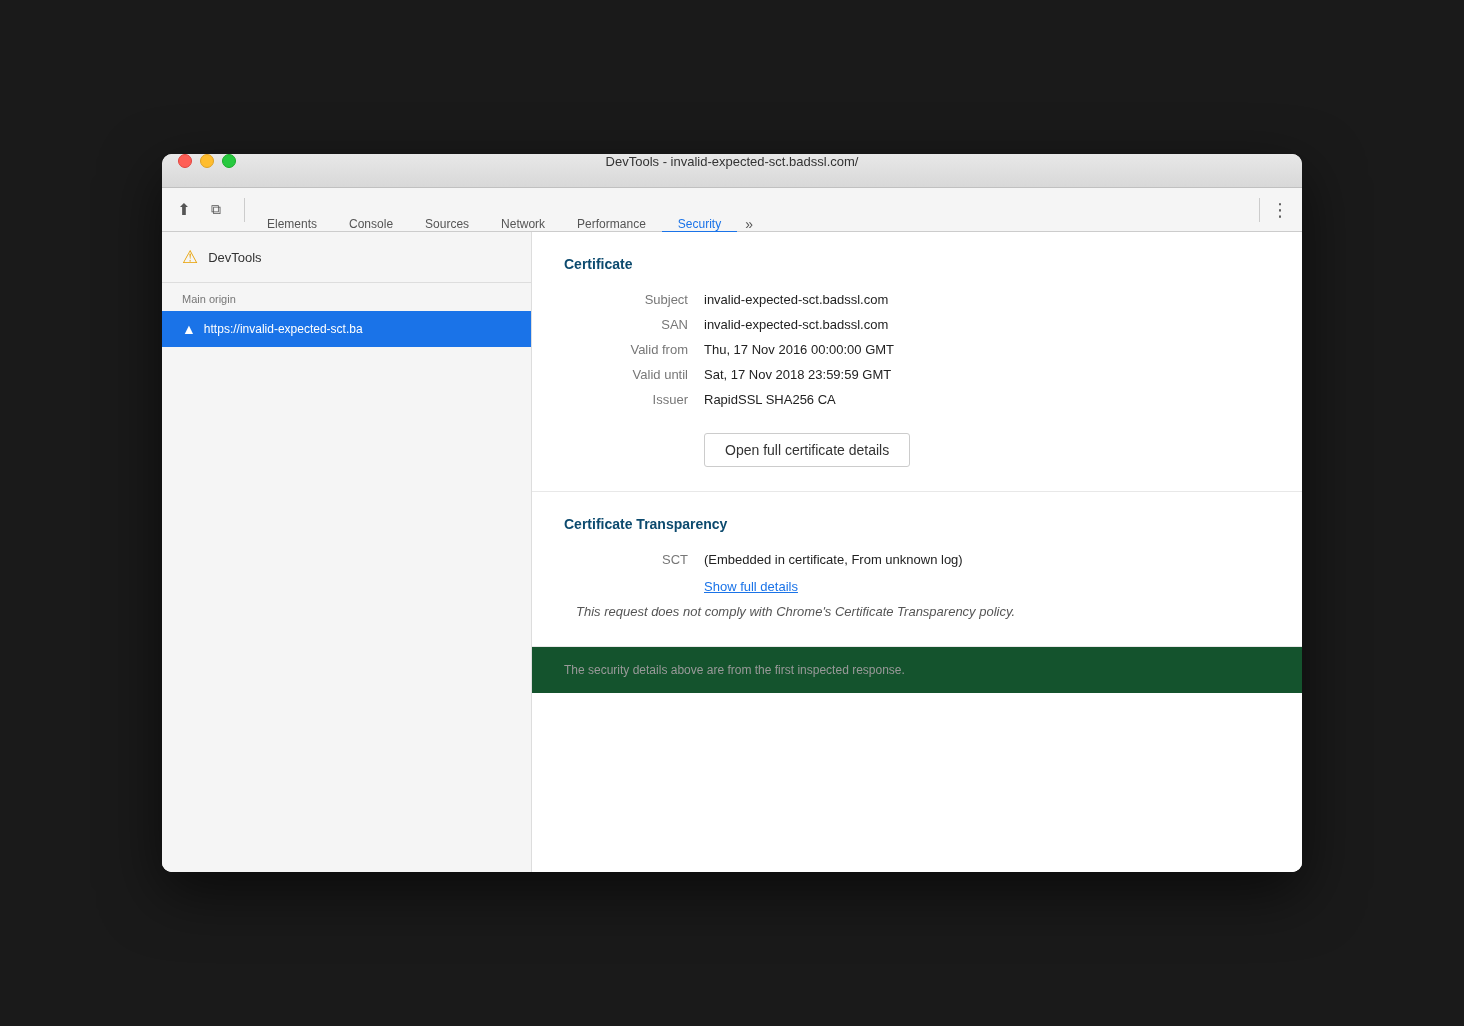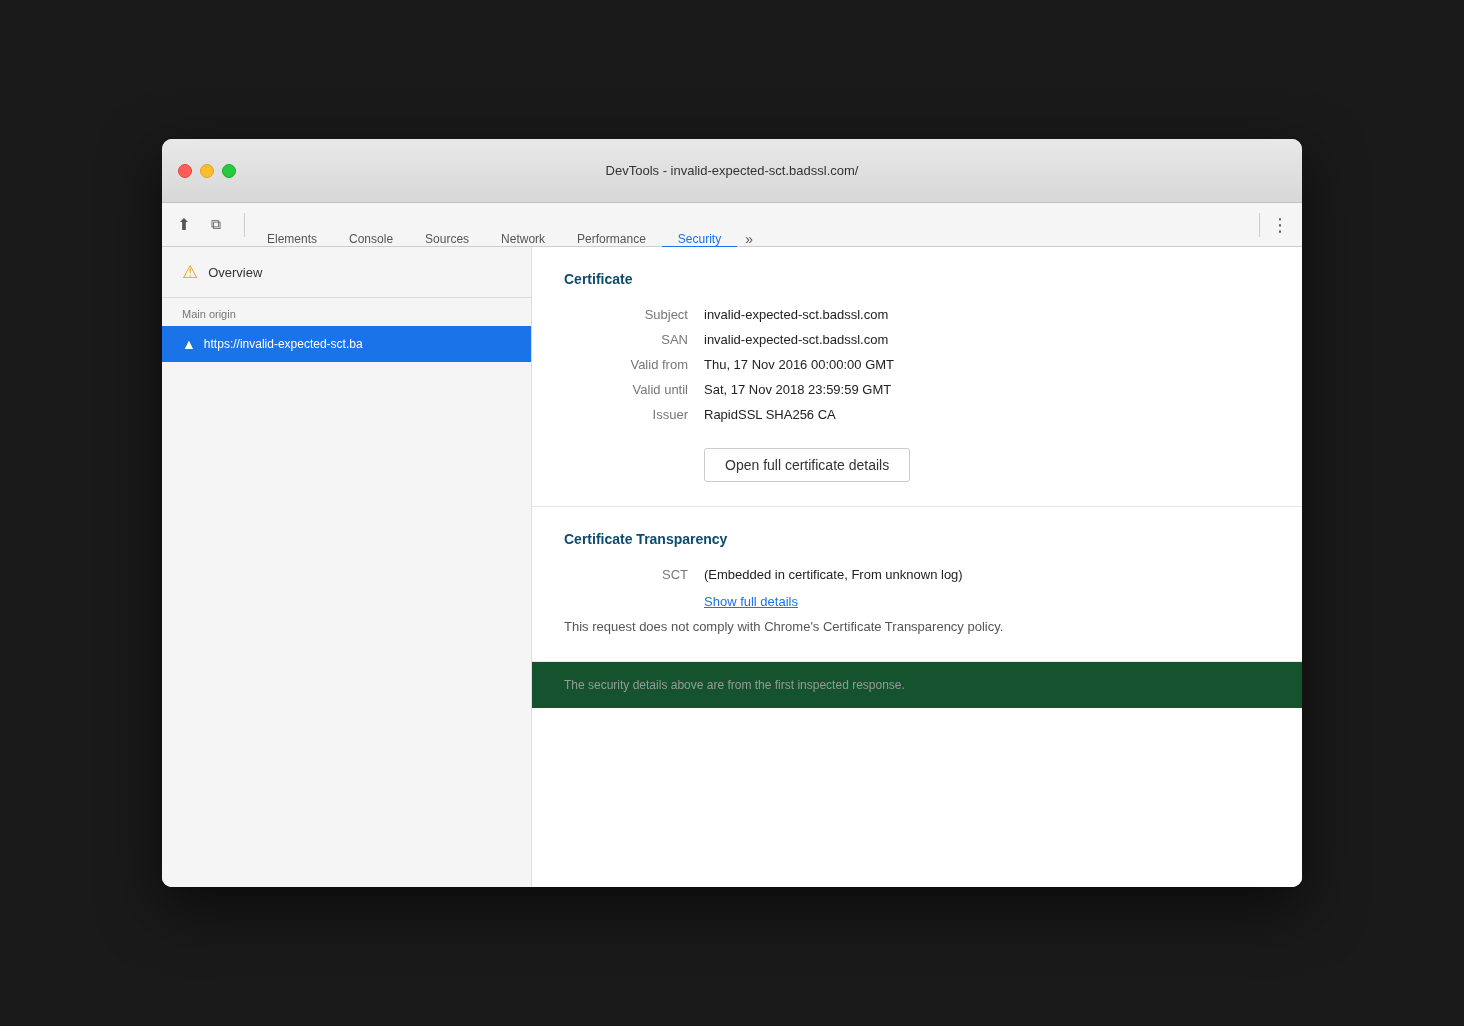--- a/index.html
+++ b/index.html
@@ -14,23 +14,23 @@
     .window {
       width: 1140px;
       background: #f0f0f0;
       border-radius: 10px;
       overflow: hidden;
       box-shadow: 0 20px 60px rgba(0,0,0,0.6);
     }
     
     .title-bar {
       background: linear-gradient(180deg, #e8e8e8 0%, #d8d8d8 100%);
-      height: 64px;
-      display: flex;
-      align-items: center;
+      height: 34px;
+      display: flex;
+      align-items: flex-start;
       justify-content: center;
       position: relative;
       border-bottom: 1px solid #c0c0c0;
     }
     .traffic-lights {
       position: absolute;
       left: 16px;
       display: flex;
       gap: 8px;
       align-items: center;
@@ -248,25 +248,26 @@
     .show-full-details-link {
       display: block;
       margin-left: 140px;
       margin-bottom: 8px;
       font-size: 13px;
       color: #1a73e8;
       text-decoration: underline;
       cursor: pointer;
     }
     .transparency-note {
-      margin-left: 0;
+      margin-left: 12px;
       font-size: 13px;
       color: #555;
       max-width: 600px;
       line-height: 1.5;
+      font-style: italic;
     }
     .footer-note {
       padding: 16px 32px;
       font-size: 12px;
       color: #999;
       background: #14532d;
     }
   </style>
 </head>
 <body>
@@ -321,21 +322,21 @@
         <span>⋮</span>
       </div>
     </div>
   </div>
 
   <div class="main">
 
     <div class="sidebar">
       <div class="sidebar-overview">
         <span class="warning-icon">⚠</span>
-        <span class="sidebar-overview-label">Overview</span>
+        <span class="sidebar-overview-label">DevTools</span>
       </div>
       <div class="sidebar-section-header">Main origin</div>
       <div class="sidebar-item selected">
         <span class="sidebar-item-icon">▲</span>
         <span>https://invalid-expected-sct.ba</span>
       </div>
     </div>
 
     <div class="content">
 

